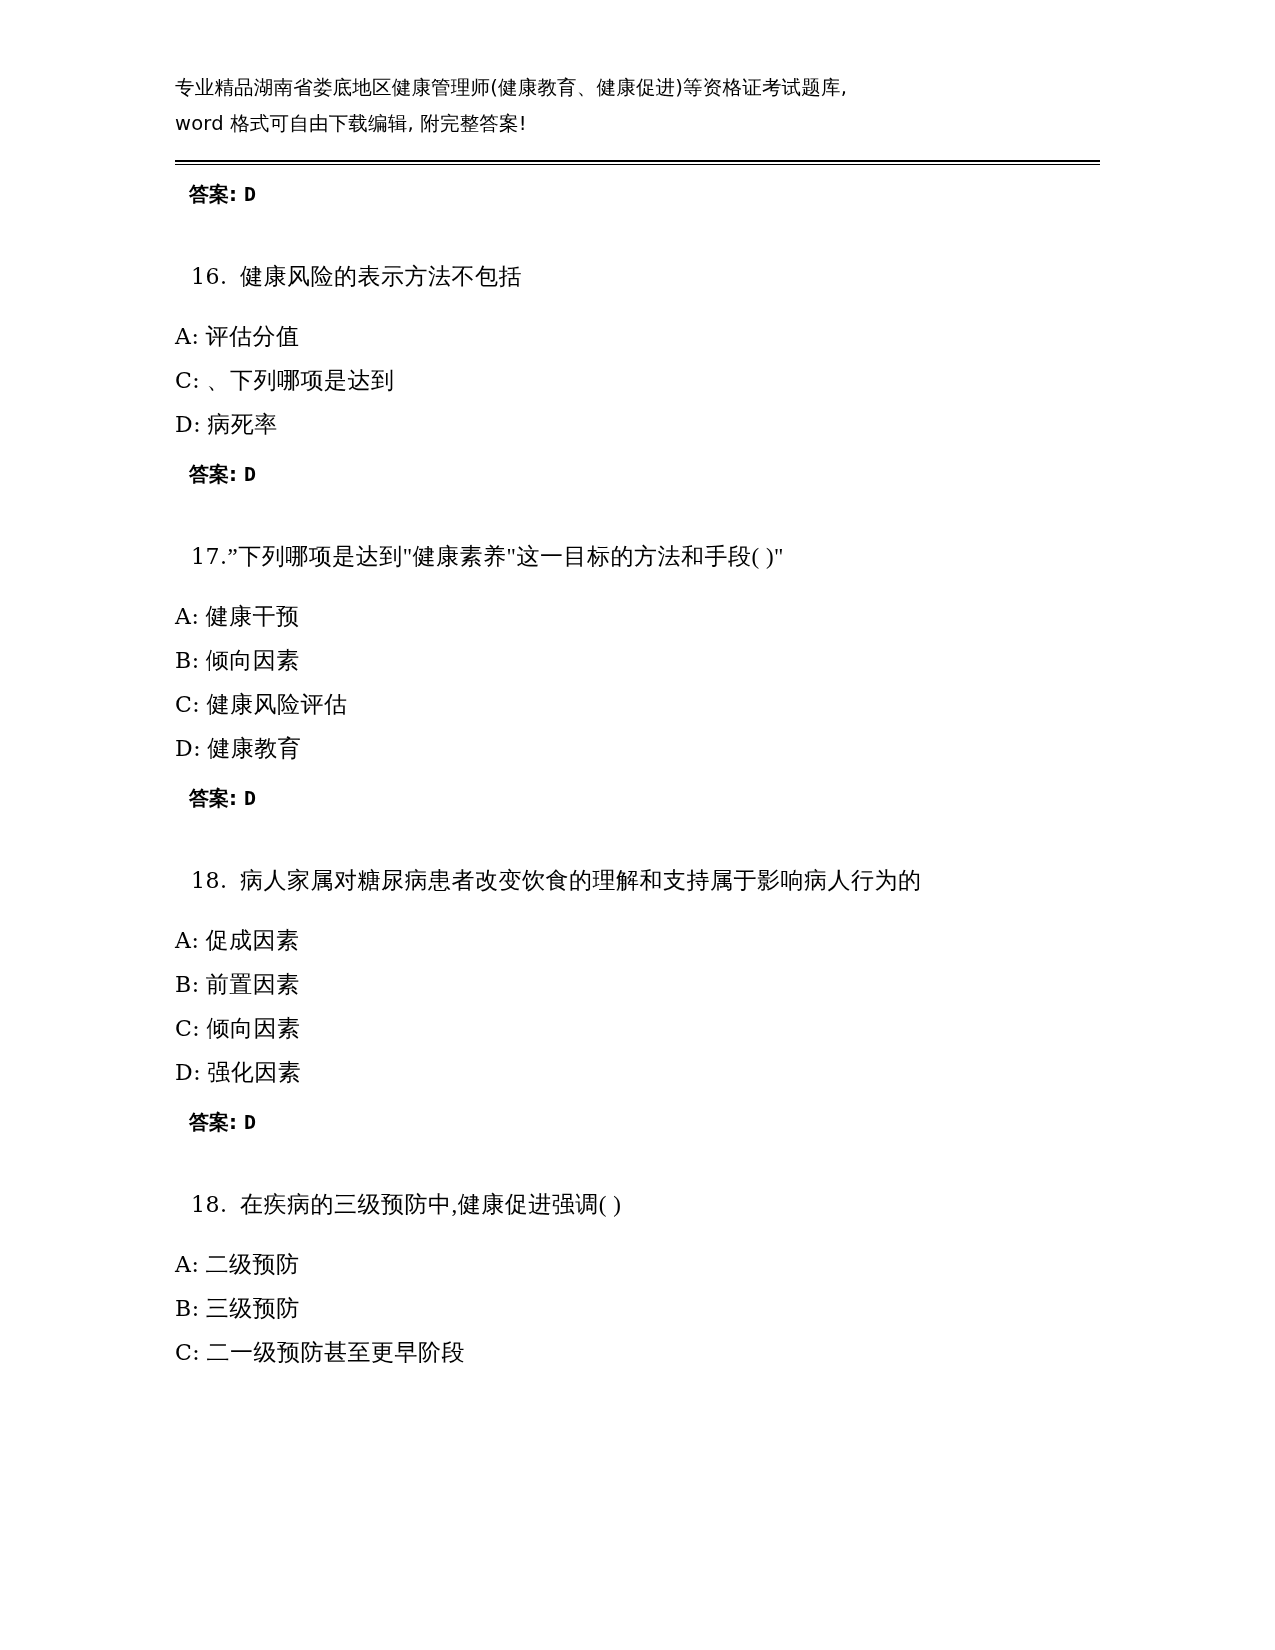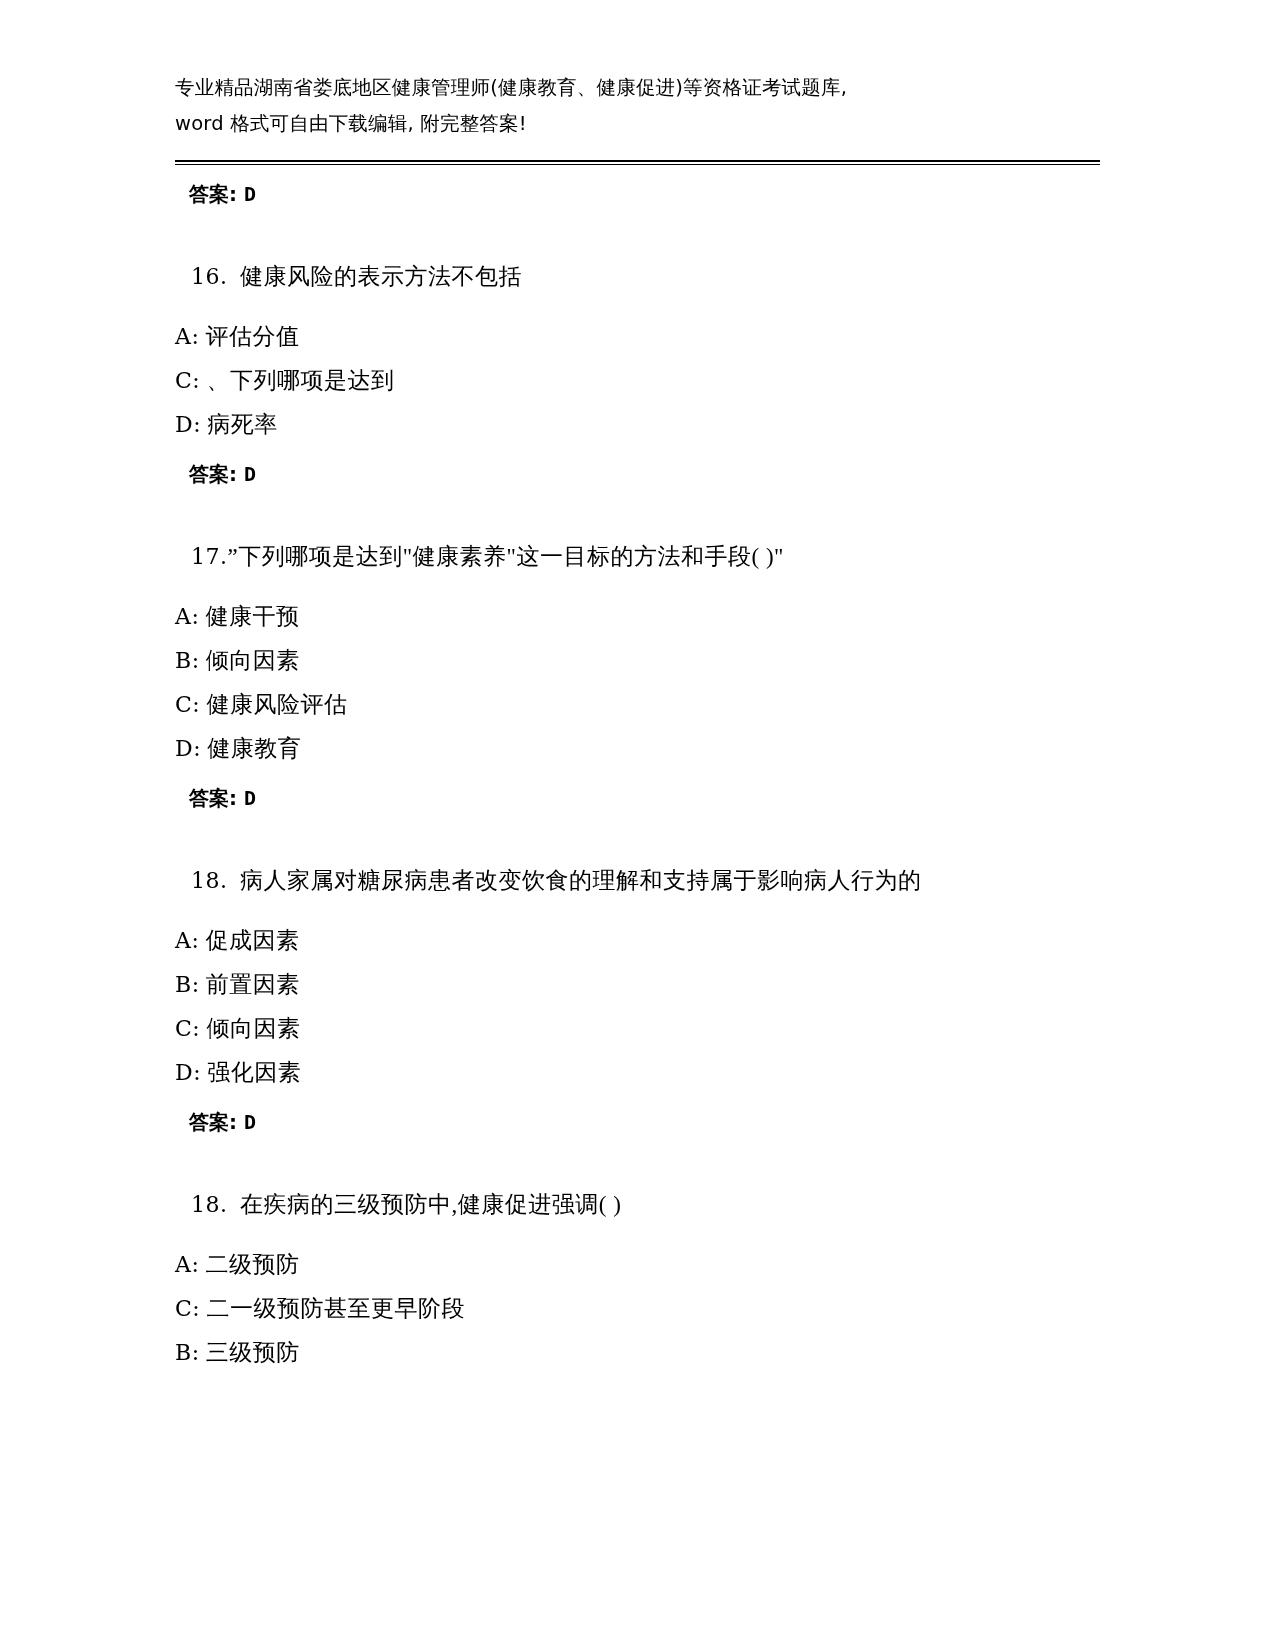--- a/index.html
+++ b/index.html
@@ -108,17 +108,17 @@
     <p class="opt"><span class="optkey">A:</span> <span>促成因素</span></p>
     <p class="opt"><span class="optkey">B:</span> <span>前置因素</span></p>
     <p class="opt"><span class="optkey">C:</span> <span>倾向因素</span></p>
     <p class="opt"><span class="optkey">D:</span> <span>强化因素</span></p>
     <p class="answer"><span>答案:</span> <span class="ans-val">D</span></p>
   </div>
 
   <div class="qblock">
     <p class="qstem"><span class="qnum">18.</span>&nbsp; <span>在疾病的三级预防中,健康促进强调(      )</span></p>
     <p class="opt"><span class="optkey">A:</span> <span>二级预防</span></p>
+    <p class="opt"><span class="optkey">B:</span> <span>三级预防</span></p>
     <p class="opt"><span class="optkey">C:</span> <span>二一级预防甚至更早阶段</span></p>
-    <p class="opt"><span class="optkey">B:</span> <span>三级预防</span></p>
   </div>
 
 </div>
 
 </body></html>

